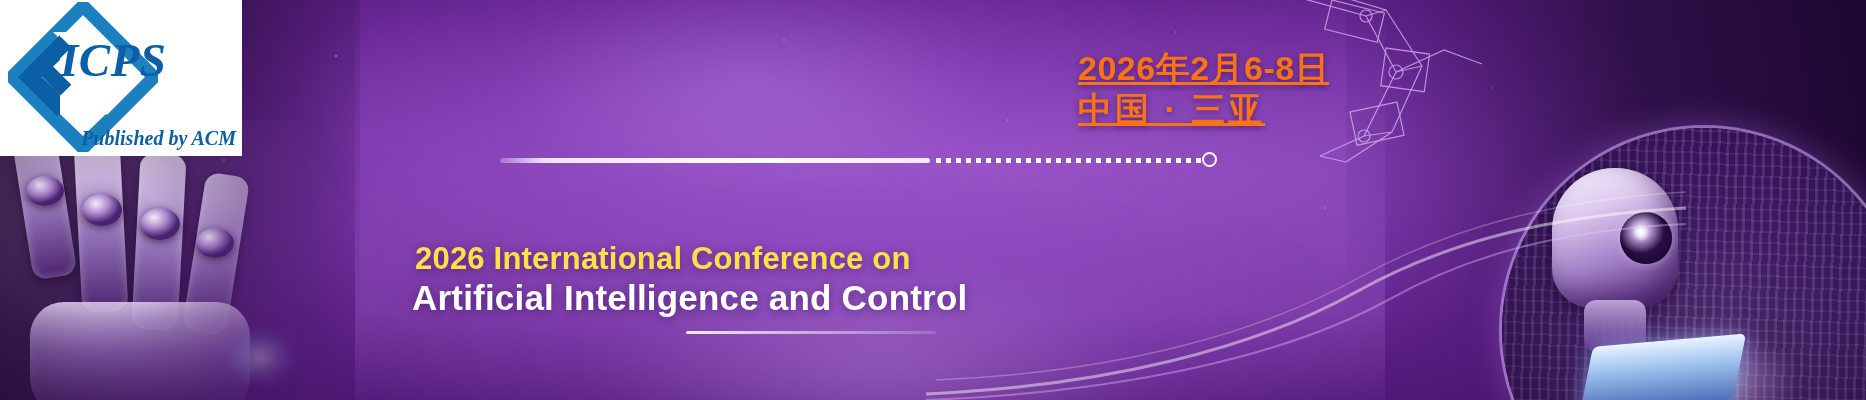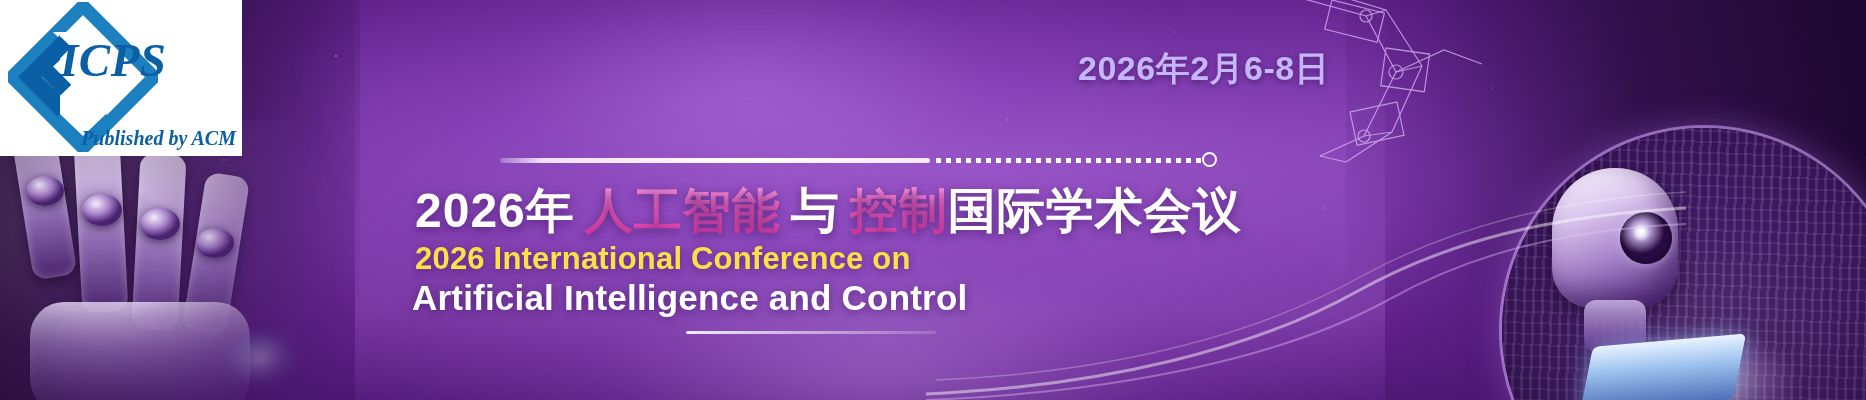--- a/index.html
+++ b/index.html
@@ -182,25 +182,26 @@
     color:transparent;-webkit-text-fill-color:transparent;
     -webkit-text-stroke:3px #4a2073;
     paint-order:stroke fill;
     filter:drop-shadow(0 0 10px rgba(255,230,255,.75)) drop-shadow(0 0 22px rgba(200,140,245,.55));
     white-space:nowrap;
   }
 
   
   .date-block{
     position:absolute;left:1078px;top:48px;
-    color:#c4b5fd;
+    color:#f97316;
     font-weight:bold;
     line-height:1.22;
     text-shadow:0 2px 6px rgba(40,10,70,.55);
     white-space:nowrap;
+    text-decoration:underline;
   }
   .date-line1{font-size:34px;letter-spacing:.5px;}
   .date-line2{font-size:34px;letter-spacing:3px;}
 
   
   .divider-wrap{position:absolute;left:500px;top:150px;width:720px;height:22px;}
   .divider-solid{
     position:absolute;left:0;top:8px;width:430px;height:5px;
     background:linear-gradient(90deg,rgba(255,255,255,.25) 0%,#f0e2ff 10%,#ffffff 60%,#f4e8ff 100%);
     border-radius:3px;
@@ -314,29 +315,27 @@
       <polygon points="10,75 52,33 52,58 34,75 52,92 52,117" fill="#0b5fa4"></polygon>
       <polygon points="45,118 75,148 105,118 98,112 75,134 52,112" fill="#1b7fc0"></polygon>
     </svg>
     <div class="logo-text">ICPS</div>
     <div class="logo-sub">Published by ACM</div>
   </div>
 
 
   <div class="date-block">
     <div class="date-line1">2026年2月6-8日</div>
+    <div class="date-line2">中国 · 三亚</div>
   </div>
 
   <div class="divider-wrap">
     <div class="divider-solid"></div>
     <div class="divider-dots"></div>
     <div class="divider-circle"></div>
   </div>
 
-  <div class="cn-title">
-    <span class="cn-white">2026年</span><span class="cn-gap"></span><span class="cn-pink">人工智能</span><span class="cn-gap"></span><span class="cn-white">与</span><span class="cn-gap"></span><span class="cn-pink">控制</span><span class="cn-white">国际学术会议</span>
-  </div>
 
   <div class="en-line1">2026 International Conference on</div>
   <div class="en-line2">Artificial Intelligence and Control</div>
   <div class="bottom-rule"></div>
 
 </div>
 
 </body></html>

